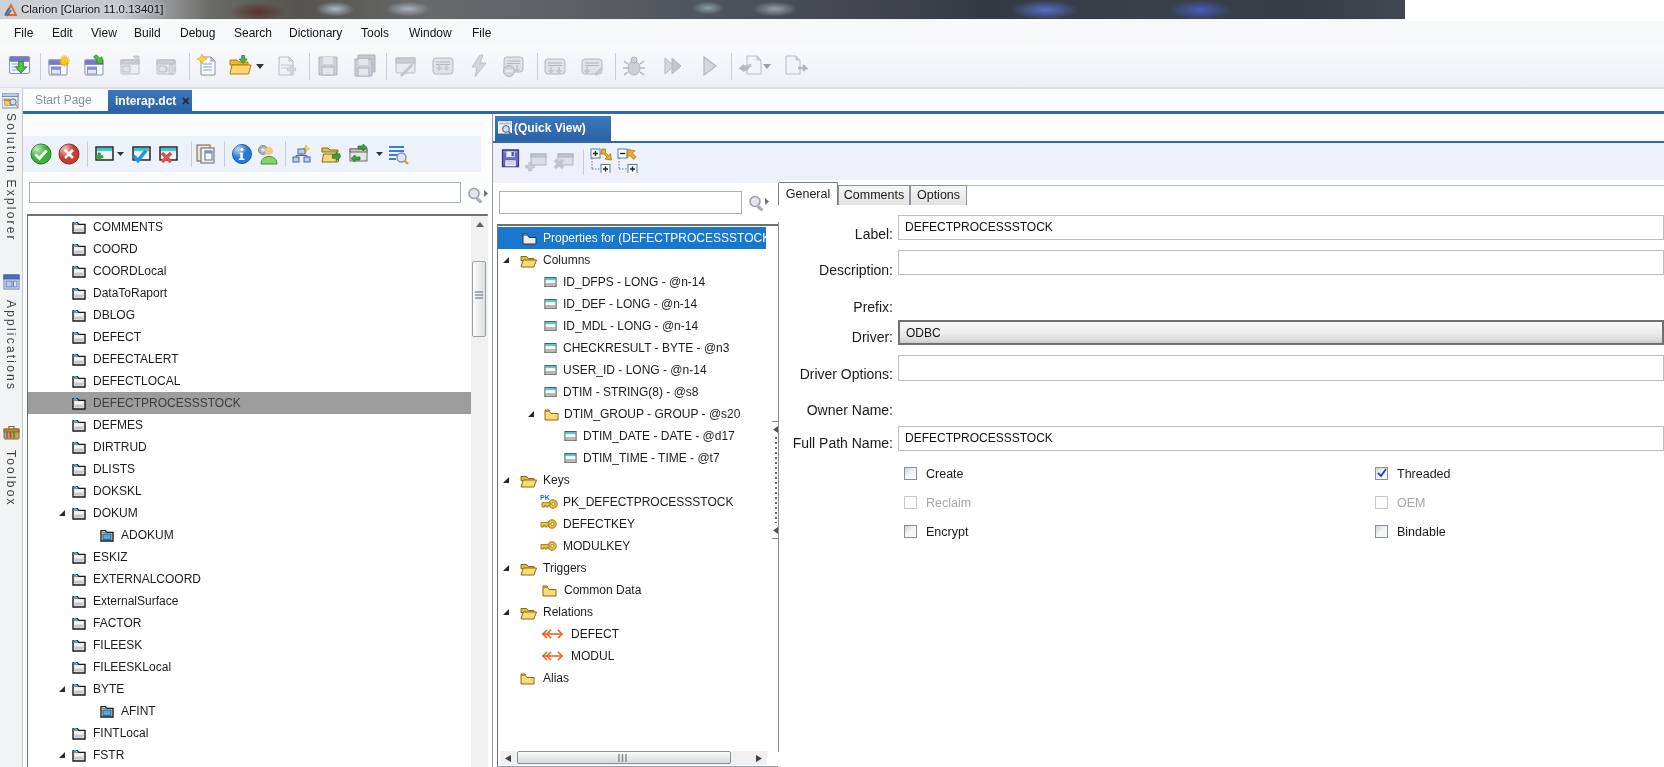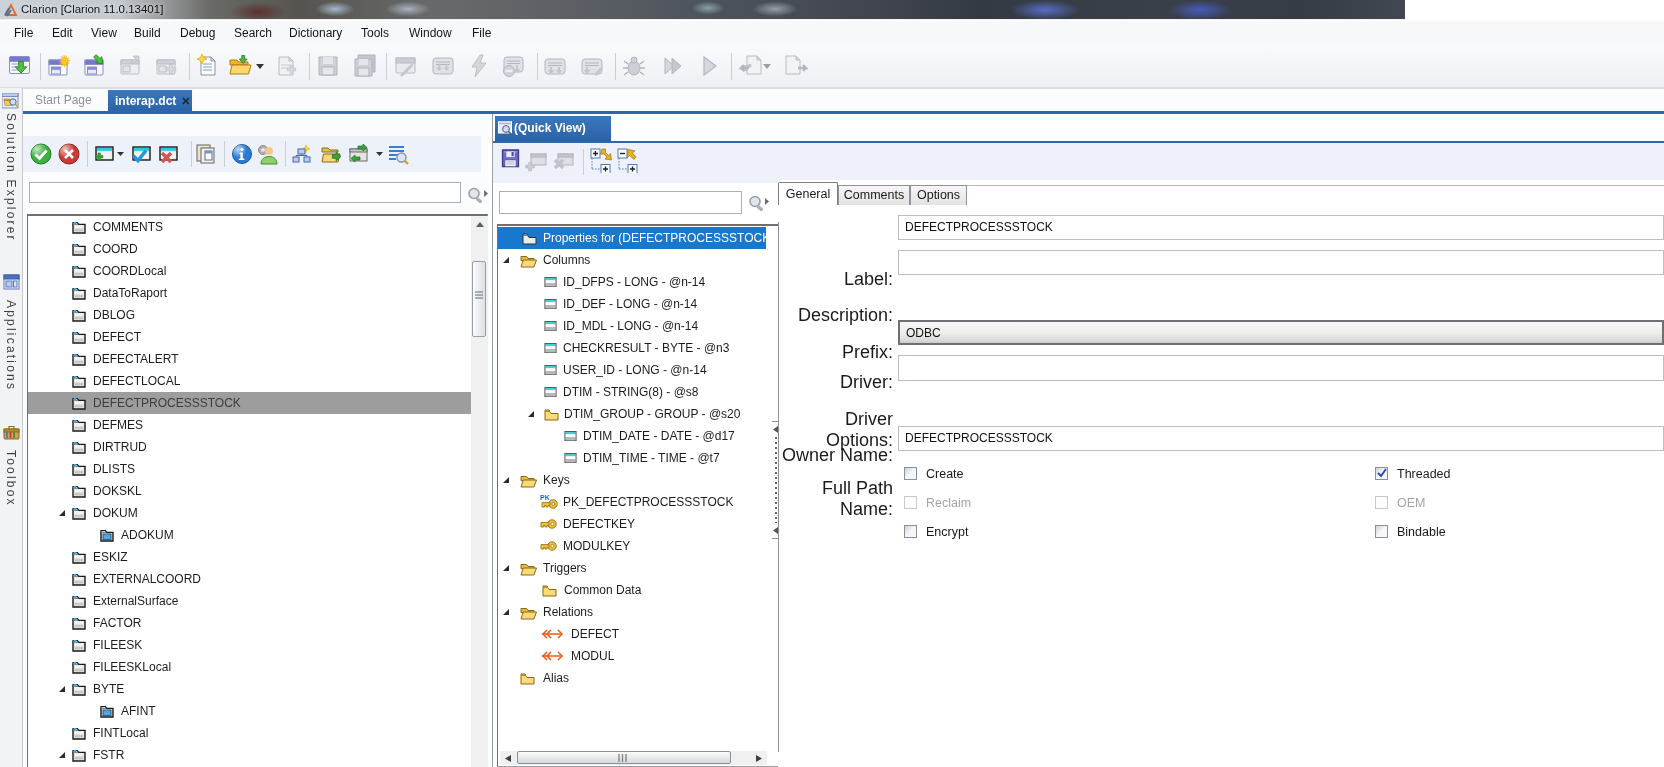--- a/index.html
+++ b/index.html
@@ -47,21 +47,21 @@
   .texp { position:absolute; top:7px; width:8px; height:8px; }
   
   #qv { left:492px; top:114px; width:1172px; height:653px; background:#fff; border-left:1px solid #9aa0ac; }
   #qvtitle { position:absolute; left:2px; top:2px; width:116px; height:25px; background:linear-gradient(#3c78bc,#2b62a6); color:#fff; font-weight:bold; line-height:25px; }
   #qvline { position:absolute; left:0; top:27px; width:1172px; height:2px; background:#2d68ae; }
   #qvtools { position:absolute; left:0; top:29px; width:1172px; height:40px; background:#eef1fa; }
   #qvsearch { position:absolute; left:6px; top:77px; width:243px; height:23px; background:#fff; border:1px solid #a9b0bc; }
   #qvtree { position:absolute; left:4px; top:110px; width:284px; height:543px; background:#fff; border-top:2px solid #6e7076; border-left:1px solid #6e7076; border-right:1.5px solid #8a8f9a; border-bottom:1px solid #9aa0a8; }
   
   #form { left:778px; top:180px; width:886px; height:587px; background:#fff; }
-  .flabel { position:absolute; font-size:18px; color:#1a1a1a; text-align:right; right:771px;margin-top:43px; }
+  .flabel { position:absolute; font-size:14px; color:#1a1a1a; text-align:right; right:771px; }
   .ffield { position:absolute; left:120px; width:766px; background:#fff; border:1px solid #b9bdc5; font-size:12px; color:#111; padding-left:6px; }
   .cbox { position:absolute; width:13px; height:13px; border:1px solid #8a9099; background:linear-gradient(135deg,#cdd1d7, #f5f6f8 50%); }
   .cboxd { position:absolute; width:13px; height:13px; border:1px solid #c5c9ce; background:#fdfdfd; }
   .clabel { position:absolute; font-size:12.5px; color:#1a1a1a; }
   .clabeld { position:absolute; font-size:12.5px; color:#a3a5a9;text-align:right; }
 </style></head>
 <body>
 <div class="abs" id="titlebar">
   <svg class="abs" style="left:4px;top:3px" width="14" height="14" viewBox="0 0 14 14">
     <path d="M2 12 L7 2 L12 12 Z" fill="none" stroke="#e06a28" stroke-width="1.8"></path>

